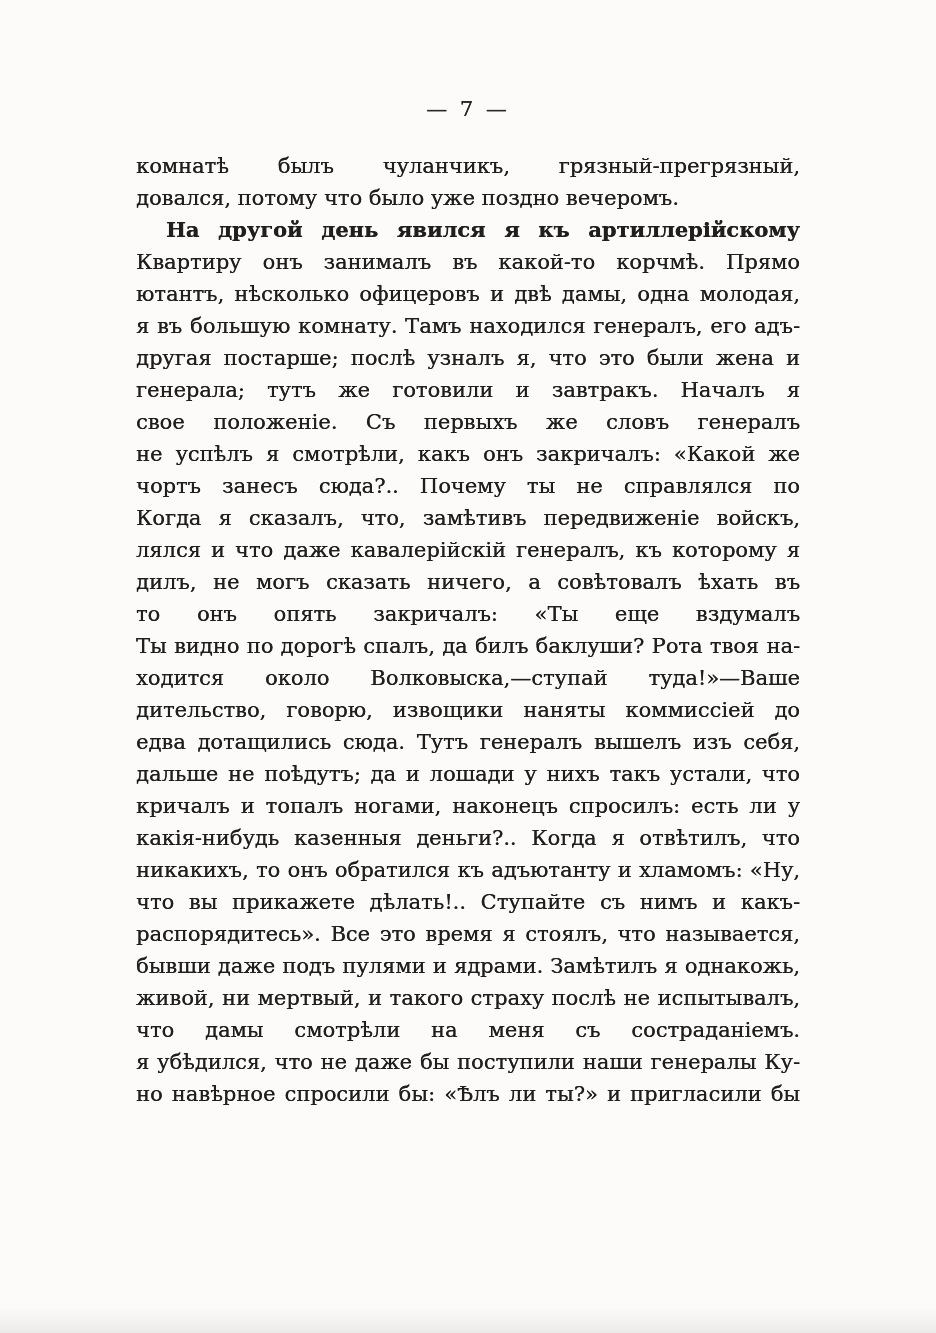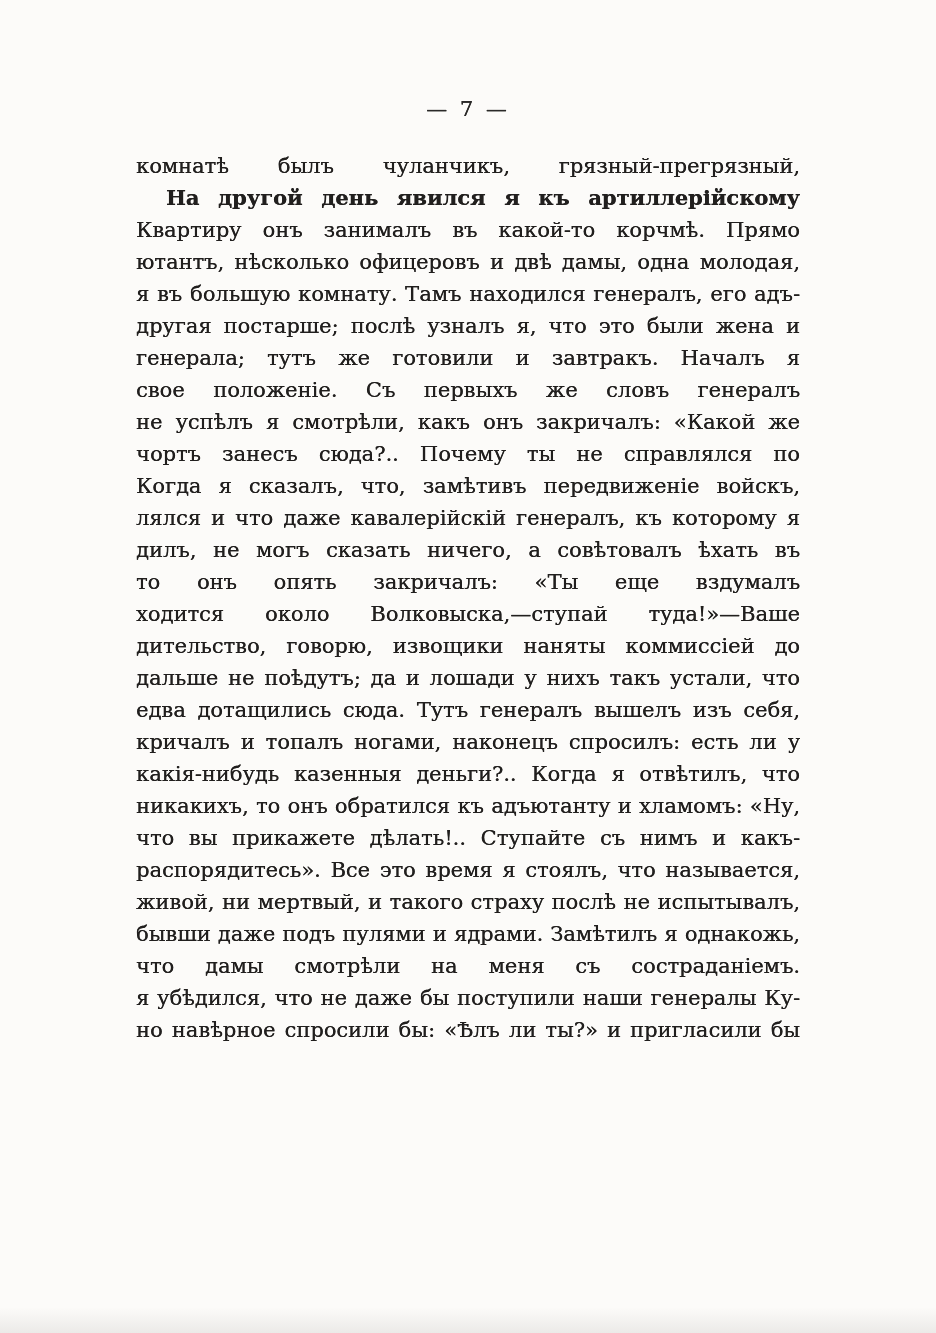--- a/index.html
+++ b/index.html
@@ -70,44 +70,46 @@
 </head>
 <body>
 
 <div class="page">
   <div class="page-header">
     <span>— 7 —</span>
   </div>
   <div class="text-block">
       <div class="paragraph">
         <div class="line justify">комнатѣ былъ чуланчикъ, грязный-прегрязный, заваленный</div>
+        <div class="line">довался, потому что было уже поздно вечеромъ.</div>
       </div>
       <div class="paragraph">
         <div class="line justify indent">На другой день явился я къ артиллерійскому генералу.</div>
         <div class="line justify">Квартиру онъ занималъ въ какой-то корчмѣ. Прямо вошелъ</div>
         <div class="line justify">ютантъ, нѣсколько офицеровъ и двѣ дамы, одна молодая,</div>
         <div class="line justify">я въ большую комнату. Тамъ находился генералъ, его адъ-</div>
         <div class="line justify">другая постарше; послѣ узналъ я, что это были жена и дочь</div>
         <div class="line justify">генерала; тутъ же готовили и завтракъ. Началъ я объяснять</div>
         <div class="line justify">свое положеніе. Съ первыхъ же словъ генералъ нахмурился;</div>
         <div class="line justify">не успѣлъ я смотрѣли, какъ онъ закричалъ: «Какой же тебя</div>
         <div class="line justify">чортъ занесъ сюда?.. Почему ты не справлялся по дорогѣ?..»</div>
         <div class="line justify">Когда я сказалъ, что, замѣтивъ передвиженіе войскъ, справ-</div>
         <div class="line justify">лялся и что даже кавалерійскій генералъ, къ которому я захо-</div>
         <div class="line justify">дилъ, не могъ сказать ничего, а совѣтовалъ ѣхать въ Луцкъ,</div>
         <div class="line justify">то онъ опять закричалъ: «Ты еще вздумалъ оправдываться!..</div>
+        <div class="line justify">Ты видно по дорогѣ спалъ, да билъ баклуши? Рота твоя на-</div>
         <div class="line justify">ходится около Волковыска,—ступай туда!»—Ваше превосхо-</div>
         <div class="line justify">дительство, говорю, извощики наняты коммиссіей до Луцка и</div>
+        <div class="line justify">едва дотащились сюда. Тутъ генералъ вышелъ изъ себя,</div>
         <div class="line justify">дальше не поѣдутъ; да и лошади у нихъ такъ устали, что</div>
-        <div class="line justify">едва дотащились сюда. Тутъ генералъ вышелъ изъ себя,</div>
         <div class="line justify">кричалъ и топалъ ногами, наконецъ спросилъ: есть ли у меня</div>
         <div class="line justify">какія-нибудь казенныя деньги?.. Когда я отвѣтилъ, что нѣтъ</div>
         <div class="line justify">никакихъ, то онъ обратился къ адъютанту и хламомъ: «Ну,</div>
         <div class="line justify">что вы прикажете дѣлать!.. Ступайте съ нимъ и какъ-нибудь</div>
         <div class="line justify">распорядитесь». Все это время я стоялъ, что называется, ни</div>
+        <div class="line justify">бывши даже подъ пулями и ядрами. Замѣтилъ я однакожь,</div>
         <div class="line justify">живой, ни мертвый, и такого страху послѣ не испытывалъ,</div>
-        <div class="line justify">бывши даже подъ пулями и ядрами. Замѣтилъ я однакожь,</div>
         <div class="line justify">что дамы смотрѣли на меня съ состраданіемъ. Впослѣдствіи</div>
         <div class="line justify">я убѣдился, что не даже бы поступили наши генералы Ку-</div>
         <div class="line justify">но навѣрное спросили бы: «Ѣлъ ли ты?» и пригласили бы</div>
       </div>
     </div>
 </div>
 
 </body></html>

